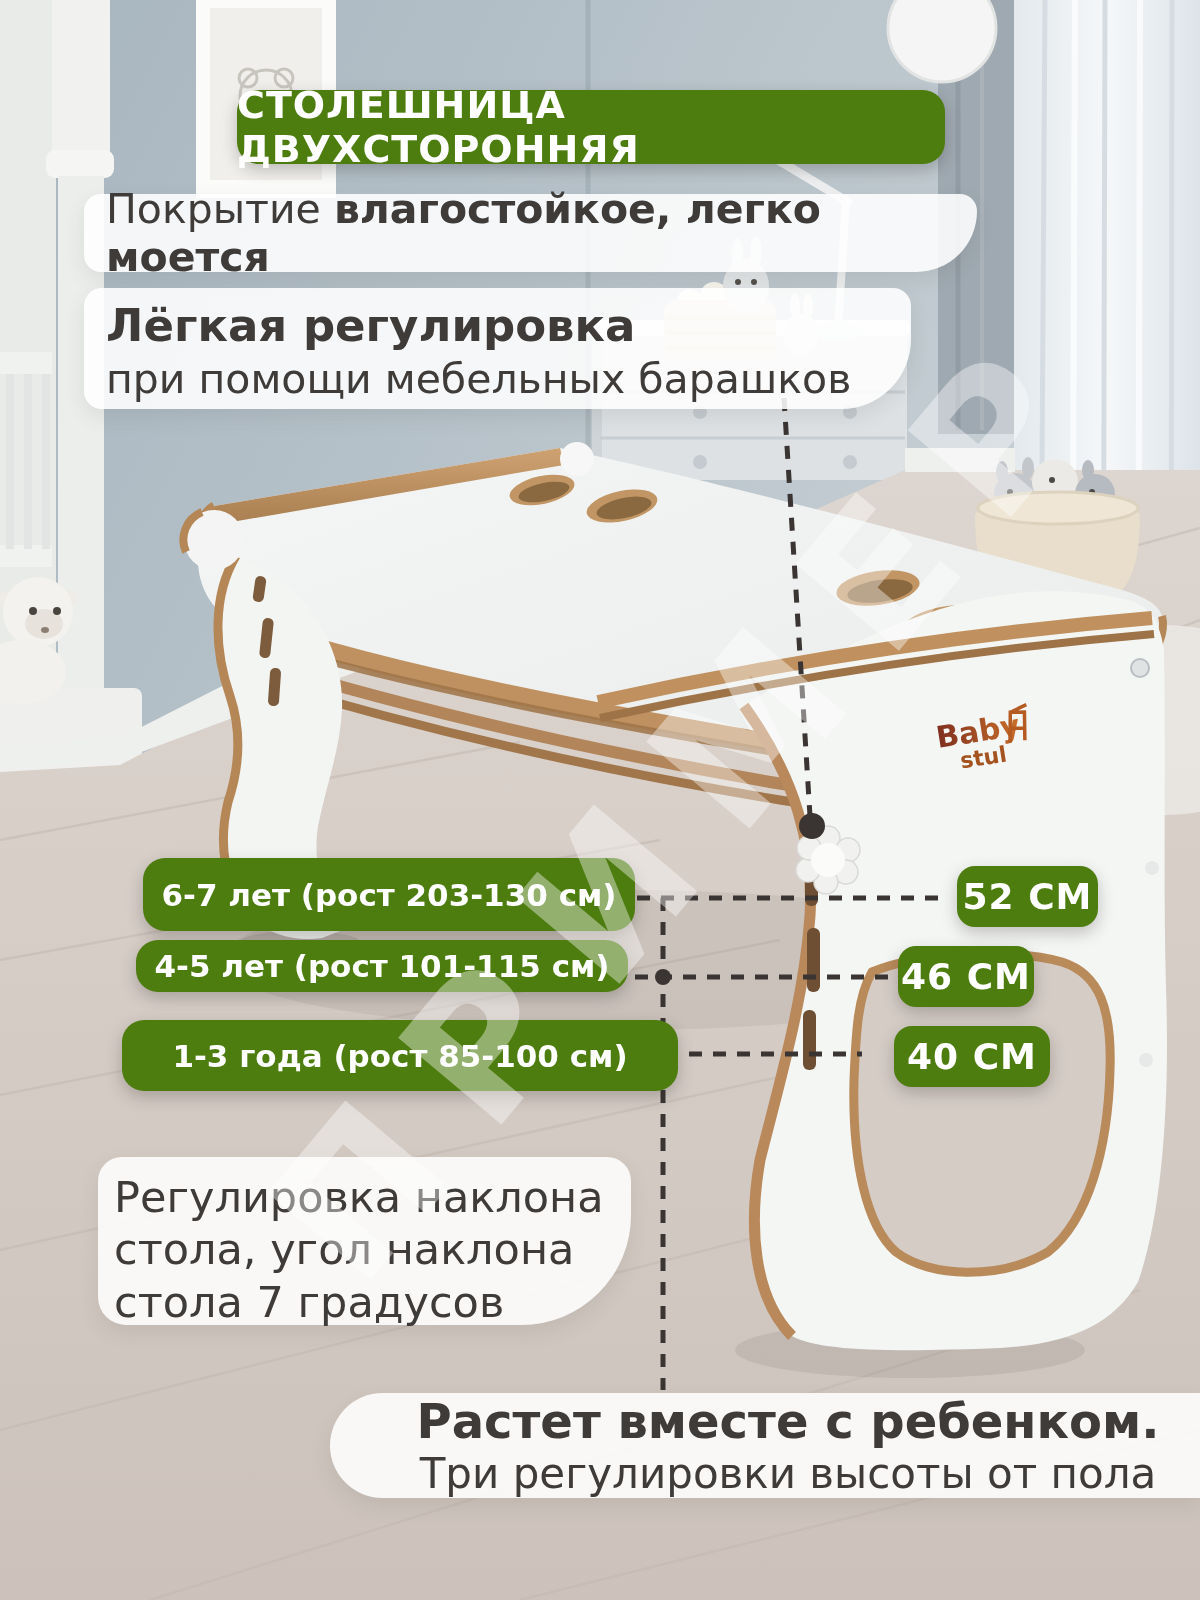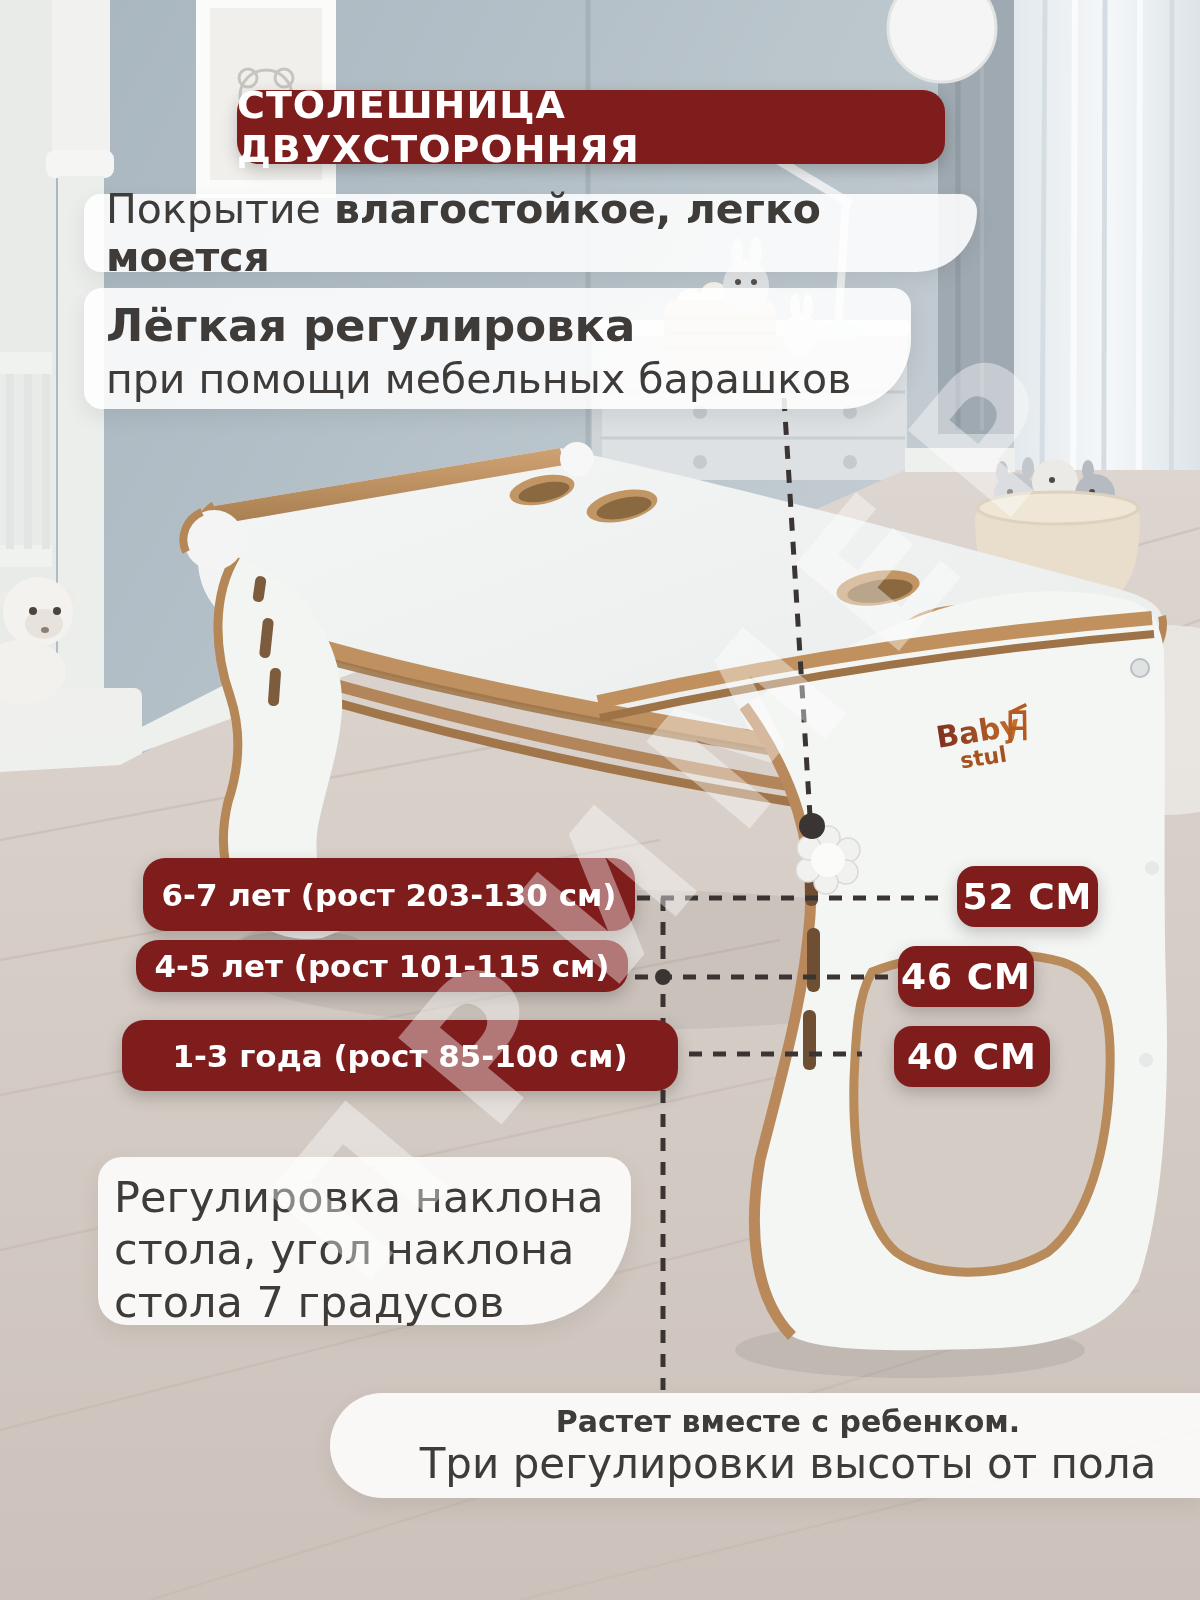--- a/index.html
+++ b/index.html
@@ -3,21 +3,21 @@
 <meta charset="utf-8">
 <style>
   html,body{margin:0;padding:0;background:#ccd2d6;}
   .stage{
     position:relative;width:1200px;height:1600px;overflow:hidden;
     font-family:"DejaVu Sans","Liberation Sans",sans-serif;color:#3e3b39;
   }
   .stage svg.scene{position:absolute;left:0;top:0;z-index:0;}
   .ov{position:absolute;z-index:2;box-sizing:border-box;}
   .darkbox{
-    background:#7f1d1d;color:#ffffff;border-radius:22px;
+    background:#4d7c0f;color:#ffffff;border-radius:22px;
     display:flex;align-items:center;justify-content:center;
     box-shadow:0 6px 16px rgba(40,35,30,.25);
   }
   .whitebox{
     background:rgba(255,255,255,.87);color:#3e3b39;
     box-shadow:0 8px 20px rgba(70,65,60,.10);
   }
   #badge-top{left:237px;top:90px;width:708px;height:74px;font-size:38px;font-weight:bold;letter-spacing:1px;}
   #box-coating{left:84px;top:194px;width:893px;height:78px;border-radius:18px 18px 64px 18px;
     display:flex;align-items:center;padding-left:22px;font-size:41px;}
@@ -29,21 +29,21 @@
   #pill-age-2{left:136px;top:940px;width:492px;height:52px;}
   #pill-age-3{left:122px;top:1020px;width:556px;height:71px;}
   .hpill{font-weight:bold;font-size:36px;letter-spacing:1px;border-radius:18px;}
   #pill-h-1{left:937px;top:866px;width:141px;height:61px;margin-left:20px;}
   #pill-h-2{left:898px;top:946px;width:136px;height:61px;}
   #pill-h-3{left:862px;top:1026px;width:156px;height:61px;margin-left:32px;}
   #box-tilt{left:84px;top:1157px;width:533px;height:168px;border-radius:24px 24px 110px 28px;
     padding:14px 0 0 16px;font-size:43px;line-height:1.22;margin-left:14px;}
   #box-grow{left:330px;top:1393px;width:870px;height:105px;border-radius:60px 0 0 60px;
     display:flex;flex-direction:column;align-items:center;justify-content:center;padding-left:46px;}
-  #box-grow .b1{font-size:30px;font-weight:bold;}
+  #box-grow .b1{font-size:48px;font-weight:bold;}
   #box-grow .b2{font-size:42px;}
   #watermark{
     position:absolute;left:690px;top:800px;z-index:5;pointer-events:none;
     transform:translate(-50%,-50%) rotate(-50deg);
     font-size:185px;font-weight:bold;letter-spacing:48px;white-space:nowrap;
     color:rgba(255,255,255,.40);
   }
 </style>
 </head>
 <body>

